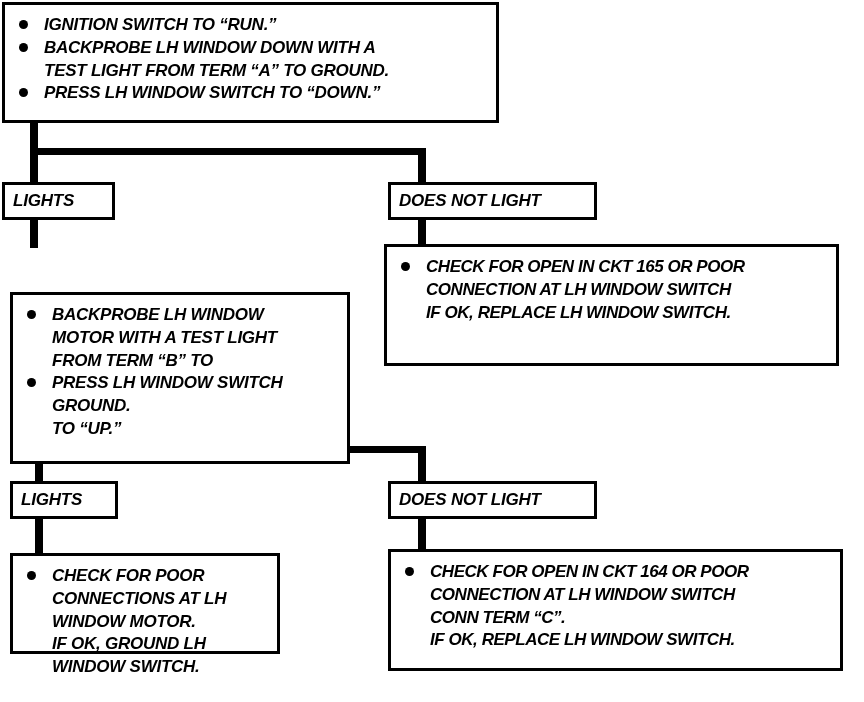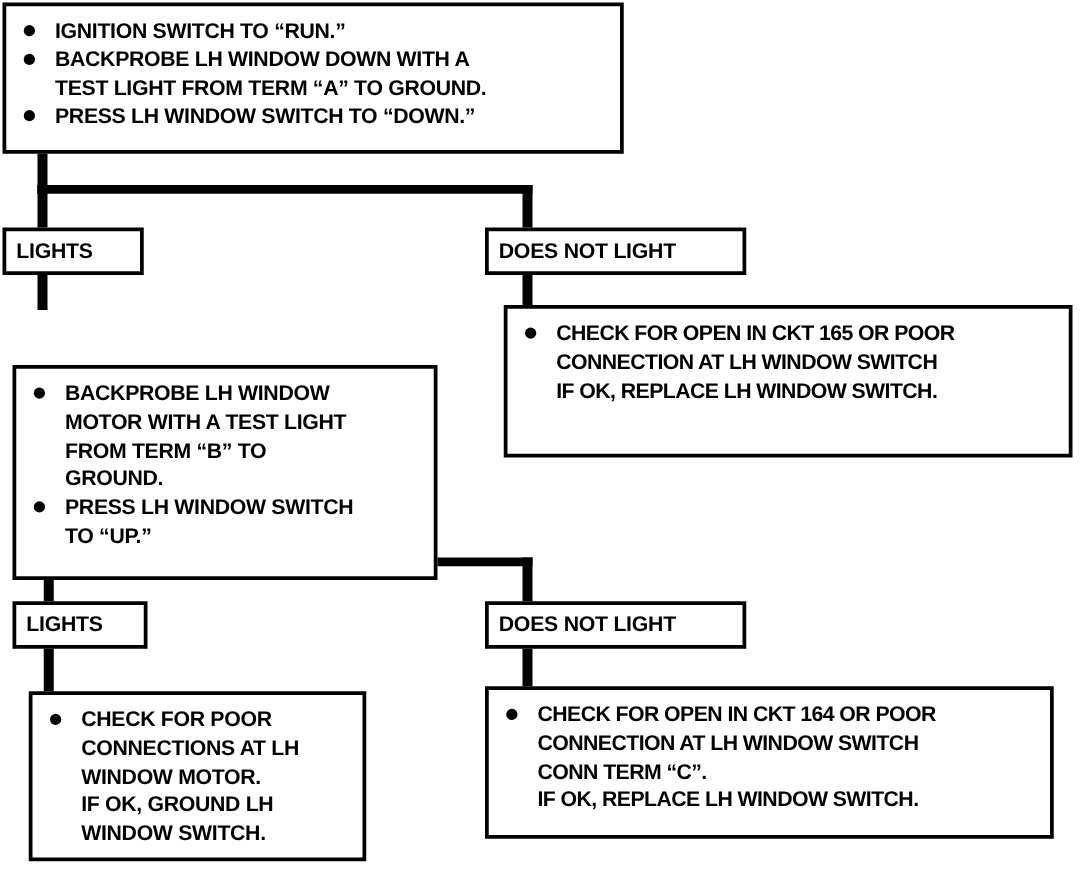--- a/index.html
+++ b/index.html
@@ -18,20 +18,21 @@
     overflow: hidden;
   }
 
   
   .box {
     position: absolute;
     box-sizing: border-box;
     background: #ffffff;
     border: 3px solid #000000;
     z-index: 3;
+    font-style: italic;
   }
   .label-box {
     border-width: 3px;
     display: flex;
     align-items: center;
   }
   .label-text {
     font-size: 17px;
     font-weight: 700;
     letter-spacing: -0.2px;
@@ -140,35 +141,35 @@
         </div>
         <div class="item">
           <span class="nobullet"></span>
           <span class="item-text">MOTOR WITH A TEST LIGHT</span>
         </div>
         <div class="item">
           <span class="nobullet"></span>
           <span class="item-text">FROM TERM “B” TO</span>
         </div>
         <div class="item">
+          <span class="bullet"></span>
+          <span class="item-text">PRESS LH WINDOW SWITCH</span>
+        </div>
+        <div class="item">
           <span class="nobullet"></span>
           <span class="item-text">GROUND.</span>
         </div>
         <div class="item">
-          <span class="bullet"></span>
-          <span class="item-text">PRESS LH WINDOW SWITCH</span>
-        </div>
-        <div class="item">
           <span class="nobullet"></span>
           <span class="item-text">TO “UP.”</span>
         </div>
       </div>
   </div>
 
-  <div class="box" style="left:403px; top:244px; width:455px; height:122px;">
+  <div class="box" style="left:384px; top:244px; width:455px; height:122px;">
     <div class="items" id="items-ckt165">
         <div class="item">
           <span class="bullet"></span>
           <span class="item-text tight">CHECK FOR OPEN IN CKT 165 OR POOR</span>
         </div>
         <div class="item">
           <span class="nobullet"></span>
           <span class="item-text tight">CONNECTION AT LH WINDOW SWITCH</span>
         </div>
         <div class="item">
@@ -179,21 +180,21 @@
   </div>
 
   <div class="box label-box" style="left:10px; top:481px; width:108px; height:38px;">
     <span class="label-text">LIGHTS</span>
   </div>
 
   <div class="box label-box" style="left:388px; top:481px; width:209px; height:38px;">
     <span class="label-text">DOES NOT LIGHT</span>
   </div>
 
-  <div class="box" style="left:23px; top:553px; width:270px; height:136px;">
+  <div class="box" style="left:10px; top:553px; width:270px; height:101px;">
     <div class="items" id="items-motor">
         <div class="item">
           <span class="bullet"></span>
           <span class="item-text">CHECK FOR POOR</span>
         </div>
         <div class="item">
           <span class="nobullet"></span>
           <span class="item-text">CONNECTIONS AT LH</span>
         </div>
         <div class="item">

